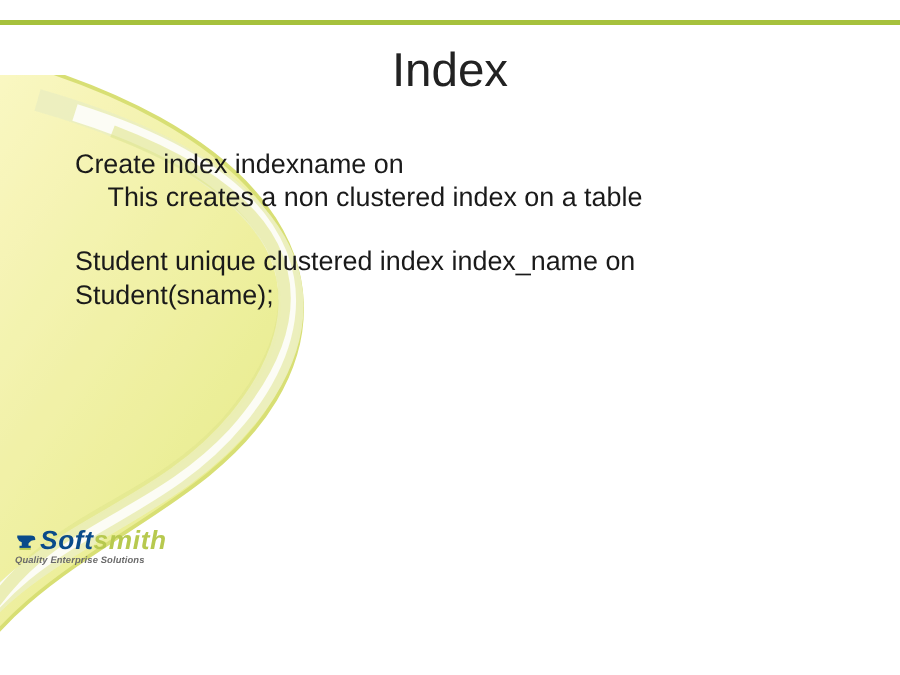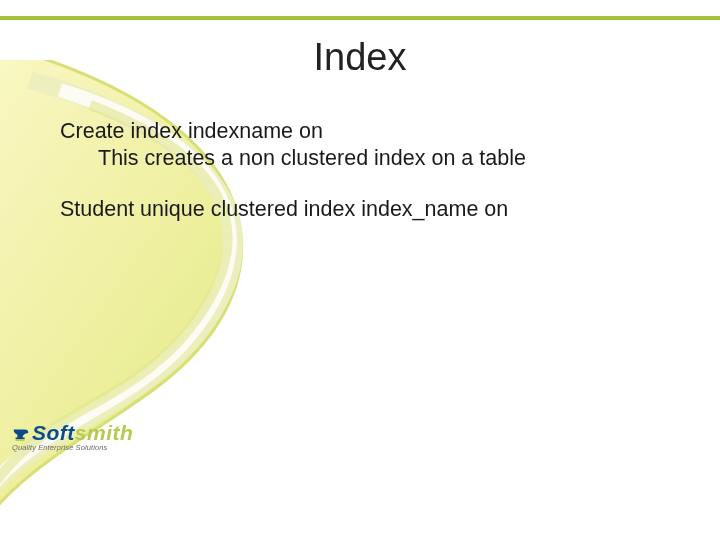--- a/index.html
+++ b/index.html
@@ -49,21 +49,21 @@
     position: absolute;
     top: 118px;
     left: 60px;
     right: 44px;
     font-size: 21.5px;
     line-height: 1.26;
     color: #1a1a1a;
     z-index: 3;
   }
   .indent {
-    margin-left: 38px;
+    margin-left: 26px;
   }
   .gap {
     height: 24px;
   }
   .logo {
     position: absolute;
     left: 12px;
     bottom: 4px;
     z-index: 3;
   }
@@ -74,20 +74,21 @@
     letter-spacing: 0.5px;
   }
   .logo .name .s1 { color: #0a4b8a; }
   .logo .name .s2 { color: #b7c94f; }
   .logo .tag {
     font-size: 7.5px;
     color: #6a6a6a;
     letter-spacing: 0.1px;
     margin-top: -2px;
     font-style: italic;
+    font-weight: bold;
   }
   .logo-icon {
     width: 18px;
     height: 18px;
     display: inline-block;
     vertical-align: -2px;
     margin-right: 2px;
     position: relative;
   }
   .logo-icon svg { display: block; }
@@ -114,20 +115,21 @@
 
   <div class="title">Index</div>
 
   <div class="body">
     <div>Create index indexname on</div>
     <div class="indent">This creates a non clustered index on a table</div>
 
     <div class="gap"></div>
 
     <div>Student unique clustered index index_name on</div>
+    <div>Student(sname);</div>
   </div>
 
   <div class="logo">
     <div class="name">
       <span class="logo-icon">
         <svg viewBox="0 0 20 20">
           <path d="M2 6 L14 6 Q18 6 18 9 L18 10 Q14 10 12 13 L12 15 L14 15 L14 17 L4 17 L4 15 L6 15 L6 12 Q3 11 2 8 Z" fill="#0a4b8a"></path>
           <rect x="4" y="17" width="10" height="1.8" fill="#b7c94f"></rect>
         </svg>
       </span><span class="s1">Soft</span><span class="s2">smith</span>

